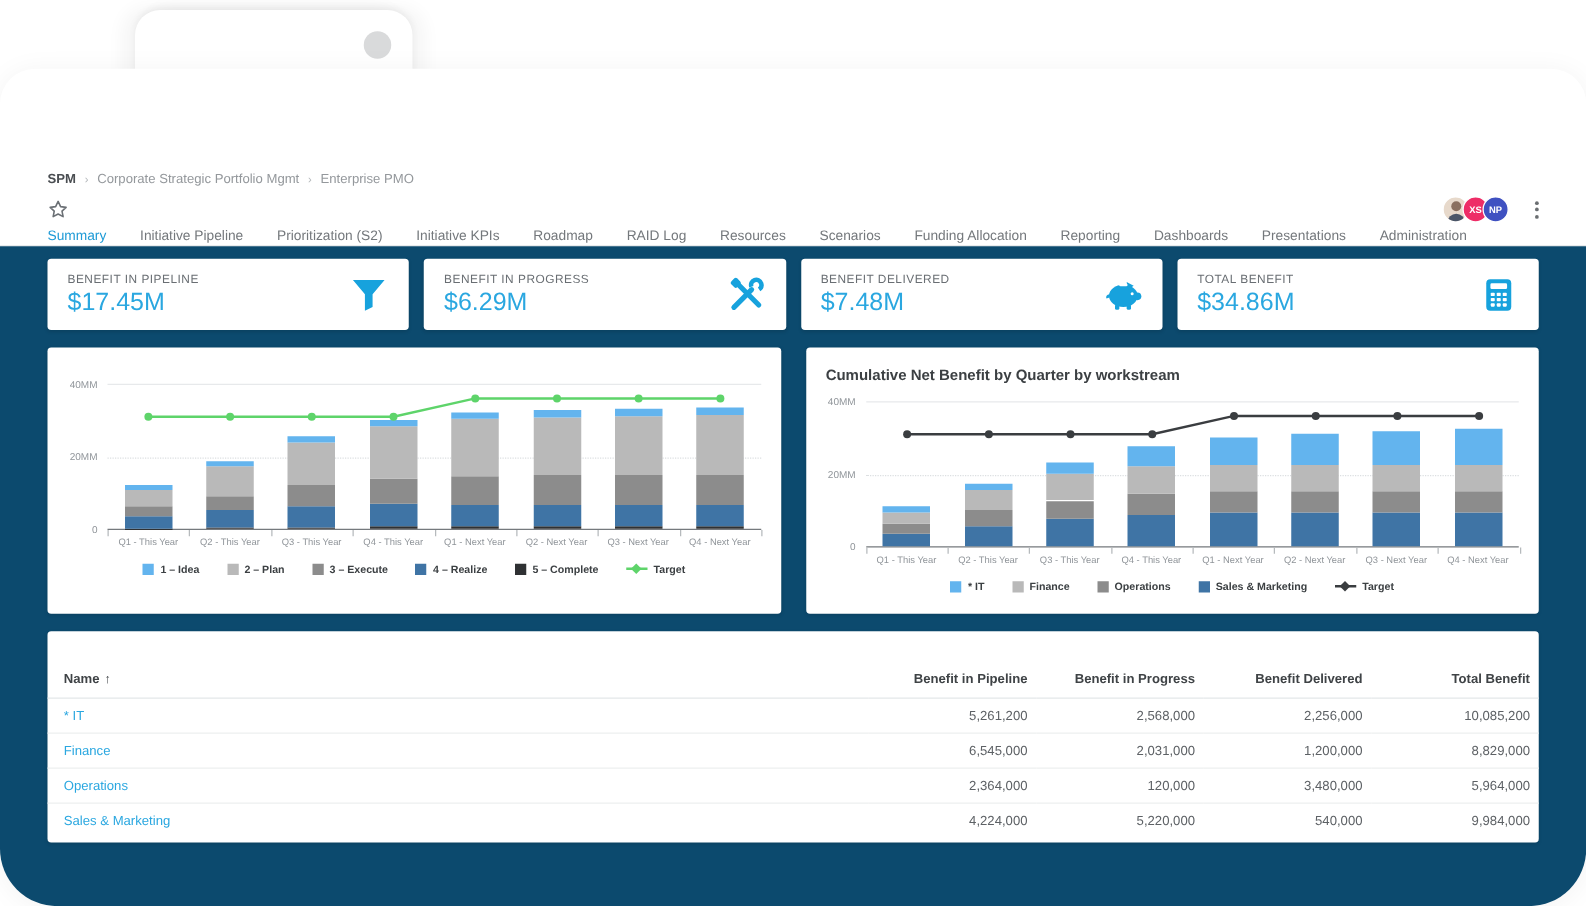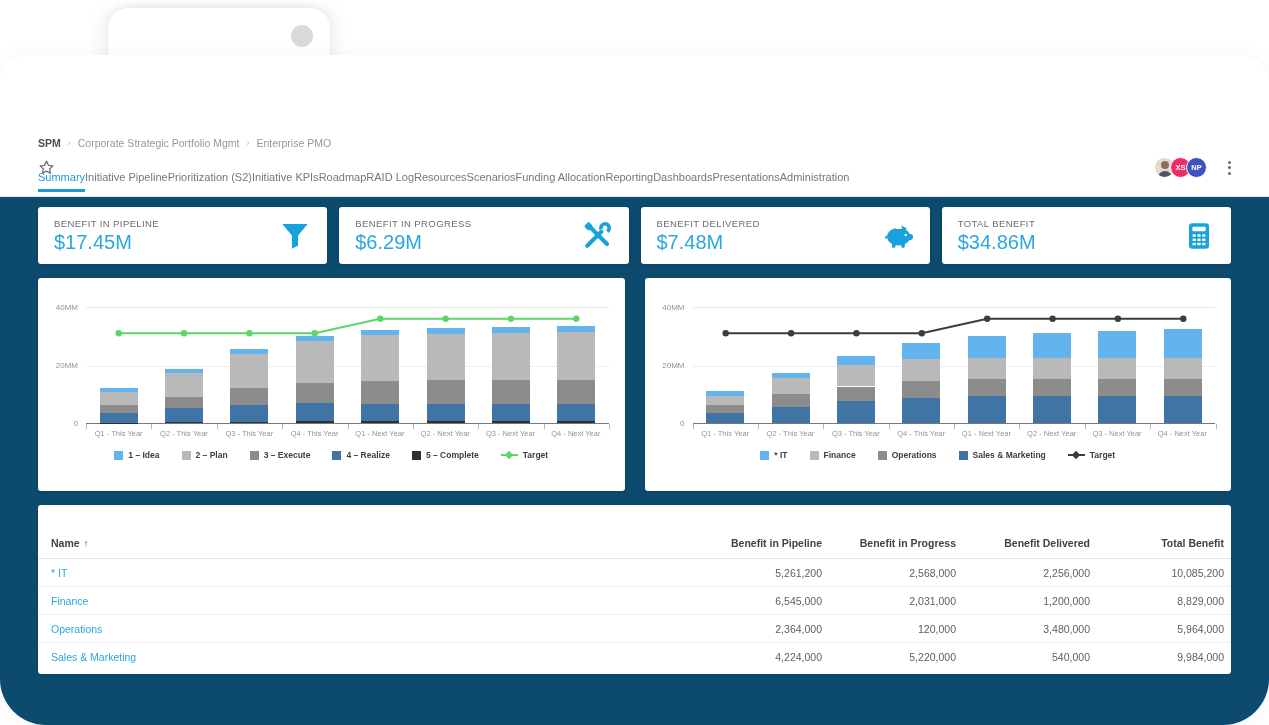--- a/index.html
+++ b/index.html
@@ -26,21 +26,21 @@
   .header-right { margin-left:auto; display:flex; align-items:center; }
   .avatar { width:21px; height:21px; border-radius:50%; border:1.5px solid #fff; display:flex; align-items:center;
     justify-content:center; font-size:7.5px; font-weight:700; color:#fff; margin-left:-5px; position:relative; }
   .avatar-photo { background:#e7d9cb; margin-left:0; overflow:hidden; }
   .avatar-photo .head { position:absolute; top:3px; left:6px; width:8px; height:8px; border-radius:50%; background:#8a6f5f; }
   .avatar-photo .body { position:absolute; bottom:-1px; left:3px; width:14px; height:7px; border-radius:7px 7px 0 0; background:#4a5568; }
   .kebab { margin-left:14px; width:16px; height:18px; display:flex; flex-direction:column; align-items:center;
     justify-content:center; gap:2.5px; cursor:pointer; }
   .kebab i { width:3px; height:3px; border-radius:50%; background:#6a6e71; }
 
-  .tabs { position:absolute; left:38px; top:116px; display:flex; }
+  .tabs { position:absolute; left:38px; top:128px; display:flex; gap:27px; }
   .tab { font-size:11px; color:#74787c; padding-bottom:6px; border-bottom:3px solid transparent; cursor:pointer; white-space:nowrap; }
   .tab.active { color:#1d9ad6; border-bottom-color:#1d9ad6; }
   .tabs-divider { position:absolute; left:0; right:0; top:141px; height:1px; background:#e9ebec; }
 
   .content { position:absolute; left:0; right:0; top:142px; bottom:0; background:#0c4a6e; padding:10px 38px 0; }
 
   
   .kpi-row { display:flex; gap:12px; }
   .kpi-card { flex:1; height:57px; background:#fff; border-radius:3px; box-shadow:0 1px 3px rgba(0,0,0,.12);
     display:flex; align-items:center; padding:0 16px; cursor:pointer; }
@@ -303,20 +303,21 @@
               <span class="legend-item"><span class="sw" style="background:#2f3133"></span>5 – Complete</span>
               <span class="legend-item">
        <span class="tmark">
          <span class="ln" style="background:#5ed46a"></span>
                   <span class="dm" style="background:#5ed46a"></span>
        </span>Target</span>
             </div>
           </div>
       </div>
       <div class="chart-card">
+        <div class="chart-title">Cumulative Net Benefit by Quarter by workstream</div>
         <div class="chart-body">
             <div class="plot-wrap">
               <div class="y-axis">
                 <span style="top:-4px">40MM</span>
                    <span style="top:54px">20MM</span>
                    <span style="bottom:-4px">0</span>
               </div>
               <div class="plot">
                 <div class="gridline gl-solid" style="top:0"></div>
                     <div class="gridline gl-dot" style="top:58.5px"></div>

